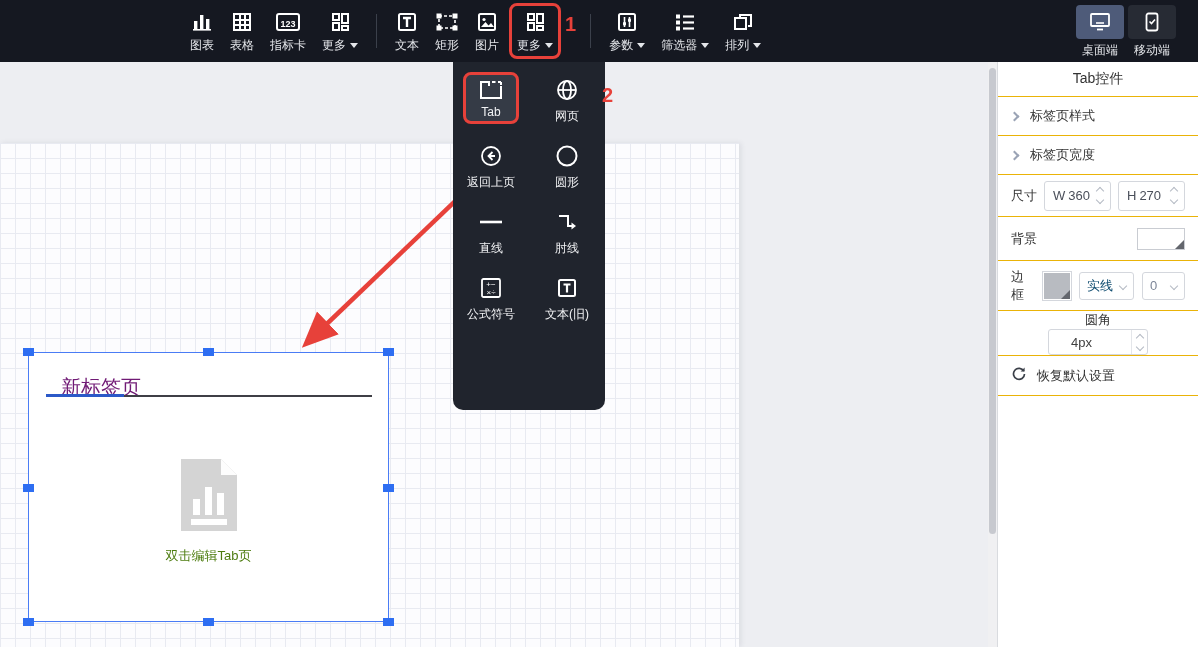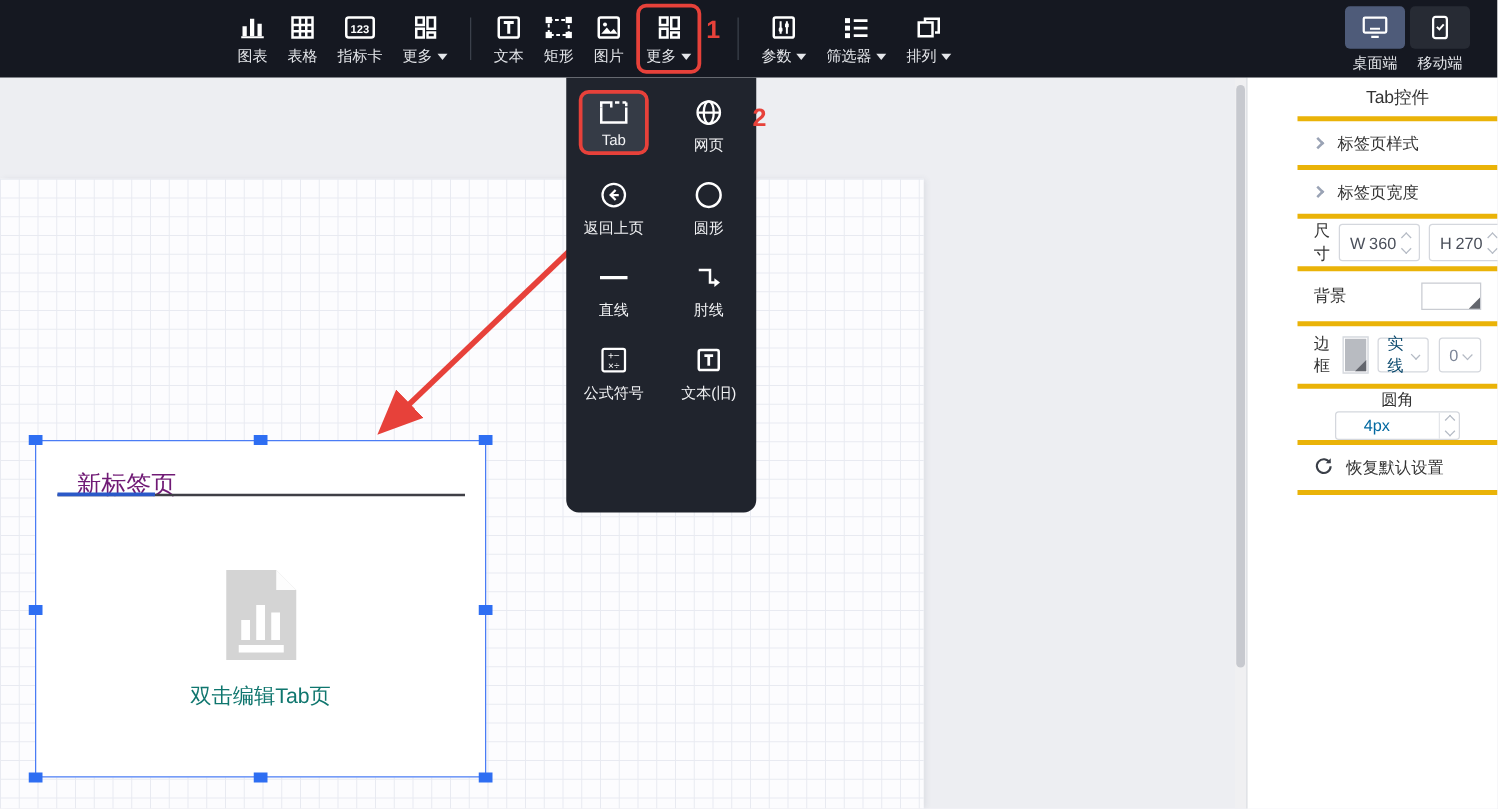--- a/index.html
+++ b/index.html
@@ -41,50 +41,50 @@
   
   .arrow-overlay { position:absolute; left:0; top:0; width:997px; height:585px; z-index:15; pointer-events:none; }
 
   
   .tab-widget { position:absolute; left:28px; top:290px; width:361px; height:270px; background:#fff; border:1px solid #4a7cf5; z-index:5; }
   .handle { position:absolute; width:11px; height:8px; background:#2e6ef2; z-index:6; }
   .tw-tab-label { position:absolute; left:32px; top:21px; font-size:20px; color:#701a75; cursor:pointer; }
   .tw-divider { position:absolute; left:17px; right:16px; top:42px; height:2px; background:#3f3f46; }
   .tw-active-bar { position:absolute; left:17px; top:41px; width:78px; height:3px; background:#2b59c8; }
   .tw-body { position:absolute; left:0; top:45px; right:0; bottom:0; display:flex; flex-direction:column; align-items:center; justify-content:center; gap:8px; }
-  .tw-placeholder { font-size:17px; color:#0f766e; }
+  .tw-placeholder { font-size:13px; color:#4d7c0f; }
 
   
   .vscroll { position:absolute; left:988px; top:62px; width:9px; height:585px; background:#f0f0f2; }
   .vscroll .thumb { position:absolute; left:1px; top:6px; width:7px; height:466px; background:#c7c9cf; border-radius:4px; }
 
   
   .sidebar { position:absolute; right:0; top:62px; width:201px; height:585px; background:#fff; border-left:1px solid #d9dbdf; font-size:13px; color:#333; }
-  .sb-row { border-bottom:4px solid #eab308; display:flex; align-items:center; padding:0 13px;margin-left:40px; }
+  .sb-row { border-bottom:1px solid #eab308; display:flex; align-items:center; padding:0 13px; }
   .sb-header { height:35px; justify-content:center; font-size:14px; }
   .sb-section { height:39px; cursor:pointer;font-family:Liberation Serif, serif; }
   .chev-right { width:7px; height:7px; border-top:2px solid #9aa3b5; border-right:2px solid #9aa3b5; transform:rotate(45deg); margin-right:12px; flex:none; }
   .sb-size { height:42px; gap:7px; }
   .num-input { display:flex; align-items:center; border:1px solid #d4d7dd; border-radius:3px; height:30px; flex:1; padding:0 2px 0 8px; background:#fff; }
   .num-input .pfx { color:#4a4f5a; margin-right:3px; }
   .num-input .val { color:#4a4f5a; flex:1; }
   .spin { display:flex; flex-direction:column; align-items:center; justify-content:center; gap:3px; width:16px; cursor:pointer; }
   .cu { width:6px; height:6px; border-top:1.6px solid #b4bac4; border-right:1.6px solid #b4bac4; transform:rotate(-45deg); display:block; }
   .cdn { width:6px; height:6px; border-top:1.6px solid #b4bac4; border-right:1.6px solid #b4bac4; transform:rotate(135deg); display:block; }
   .sb-bg { height:44px; justify-content:space-between; }
   .swatch-bg { width:48px; height:22px; background:#fff; border:1px solid #c9ccd2; position:relative; cursor:pointer; }
   .swatch-border { width:30px; height:28px; background:#b8bbc1; border:1px solid #fff; outline:1px solid #d4d7dd; position:relative; cursor:pointer; }
   .corner-tri { position:absolute; right:0; bottom:0; width:0; height:0; border-left:9px solid transparent; border-bottom:9px solid #63666d; }
   .sb-border { height:50px; gap:8px; }
   .mini-select { display:flex; align-items:center; justify-content:space-between; border:1px solid #d4d7dd; border-radius:3px; height:28px; padding:0 7px; color:#0c4a6e; cursor:pointer; background:#fff; }
   .sel-style { width:58px; }
   .sel-width { width:45px; color:#7d8698; }
   .sb-radius { height:45px; justify-content:space-between;flex-direction:column; }
   .radius-input { display:flex; align-items:center; border:1px solid #d4d7dd; border-radius:3px; height:30px; width:100px; background:#fff; }
-  .radius-input .val { flex:1; padding-left:22px; color:#0369a1; }
+  .radius-input .val { flex:1; padding-left:22px; color:#404040; }
   .radius-input .spin { border-left:1px solid #e4e6ea; height:100%; }
   .sb-reset { height:40px; cursor:pointer; gap:10px; }
 </style>
 </head>
 <body>
 
 <div class="app">
 
   <header class="toolbar">
 

